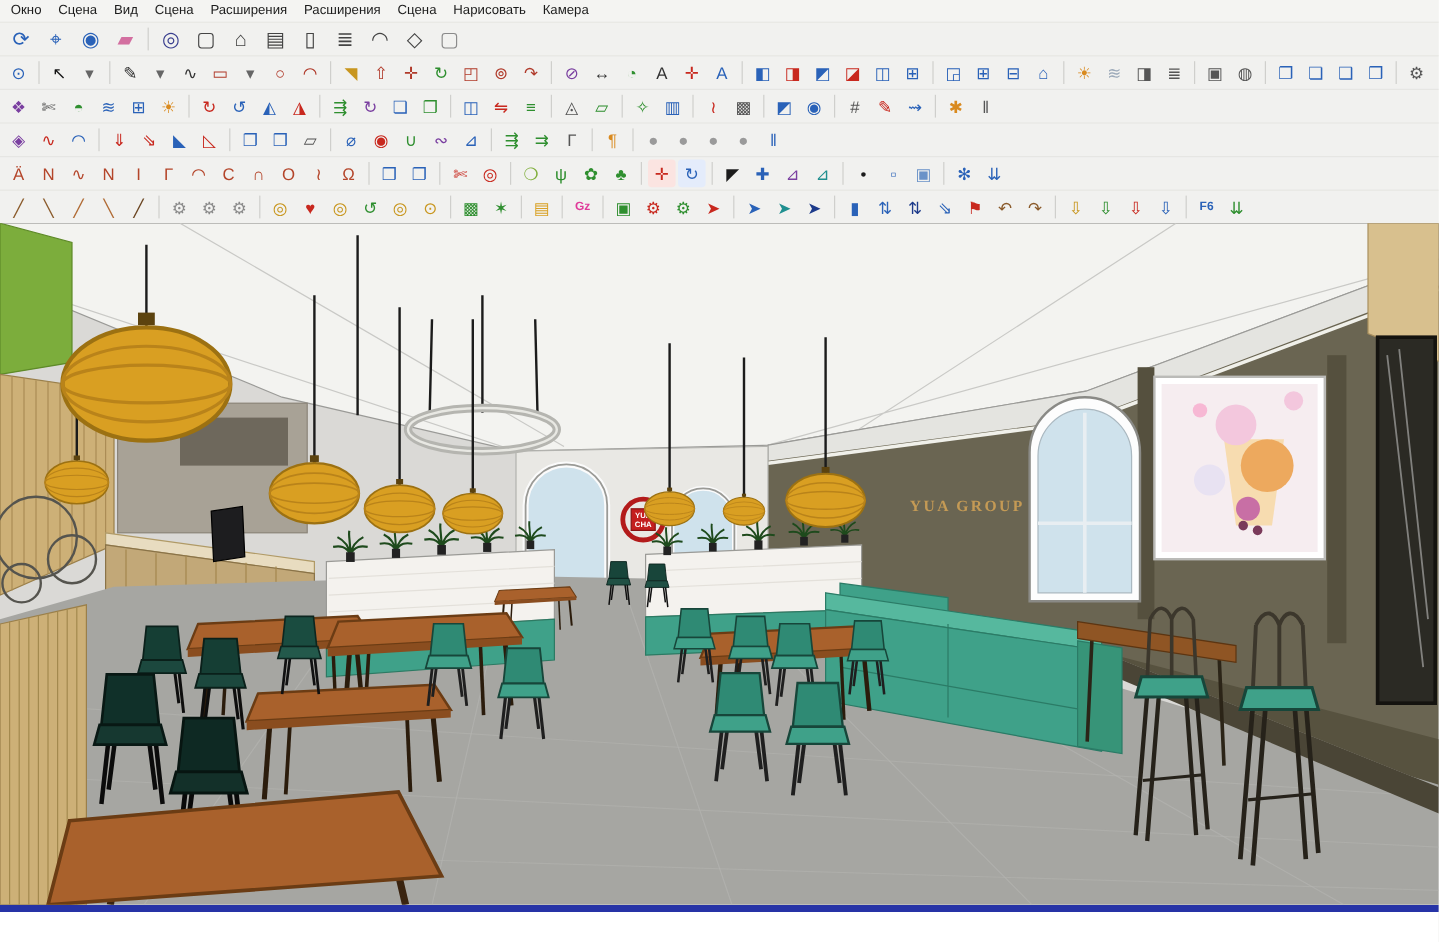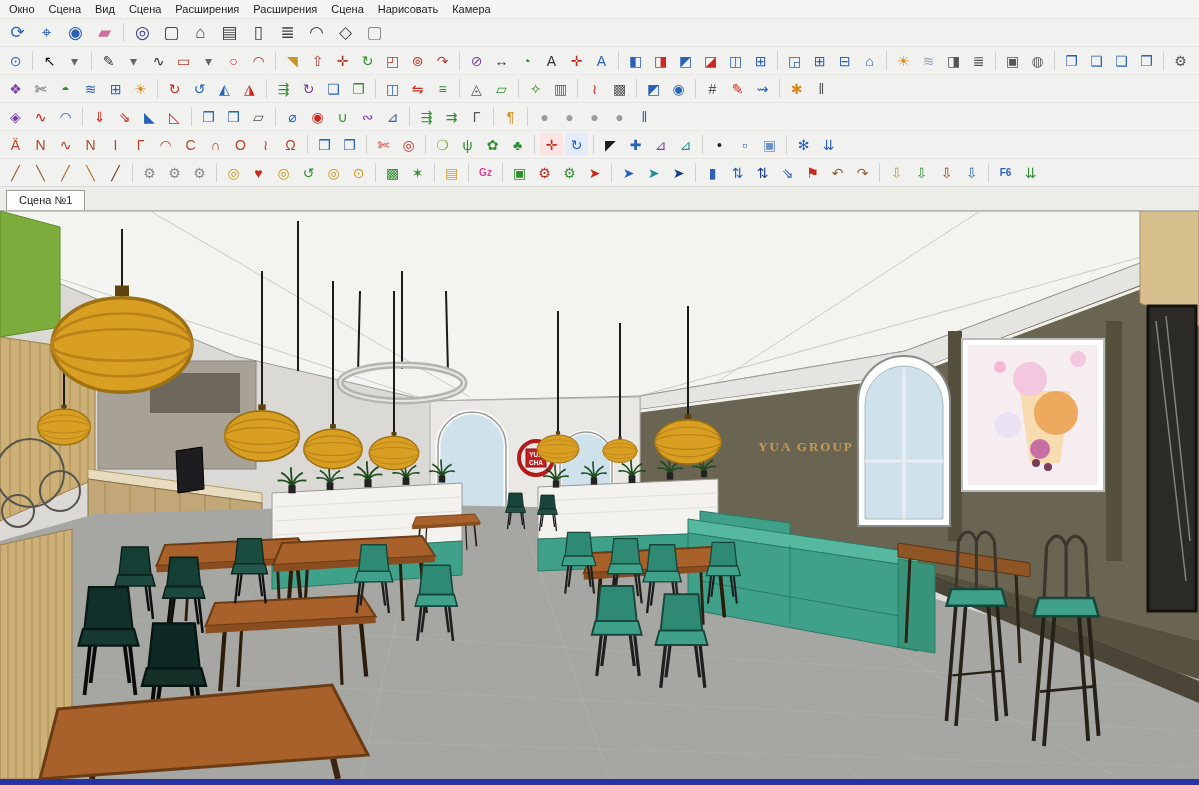--- a/index.html
+++ b/index.html
@@ -264,23 +264,20 @@
         <span class="tool" style="color: rgb(138, 90, 42);">↷</span>
         <span class="tb-sep"></span>
         <span class="tool" style="color: rgb(200, 150, 30);">⇩</span>
         <span class="tool" style="color: rgb(47, 143, 47);">⇩</span>
         <span class="tool" style="color: rgb(200, 40, 30);">⇩</span>
         <span class="tool" style="color: rgb(42, 98, 184);">⇩</span>
         <span class="tb-sep"></span>
         <span class="tool tool-txt" style="color: rgb(42, 98, 184);">F6</span>
         <span class="tool" style="color: rgb(47, 143, 47);">⇊</span>
       </div>
-    </div>
-  <div class="scenebar" id="scenebar">
-      <span class="scene-tab active">Сцена №1</span>
     </div>
 
   <div class="viewport">
     <svg width="1199" height="568" viewBox="0 0 1199 568">
       <defs>
         <g id="lampDef">
           <rect x="-4" y="-34" width="8" height="6" fill="#5c430f"></rect>
           <ellipse rx="40" ry="27" fill="var(--c-lamp,#d99f22)" stroke="#9c7112" stroke-width="2"></ellipse>
           <ellipse rx="40" ry="18" fill="none" stroke="#b9831a" stroke-width="1.5"></ellipse>
           <ellipse rx="40" ry="9" fill="none" stroke="#b9831a" stroke-width="1.5"></ellipse>

